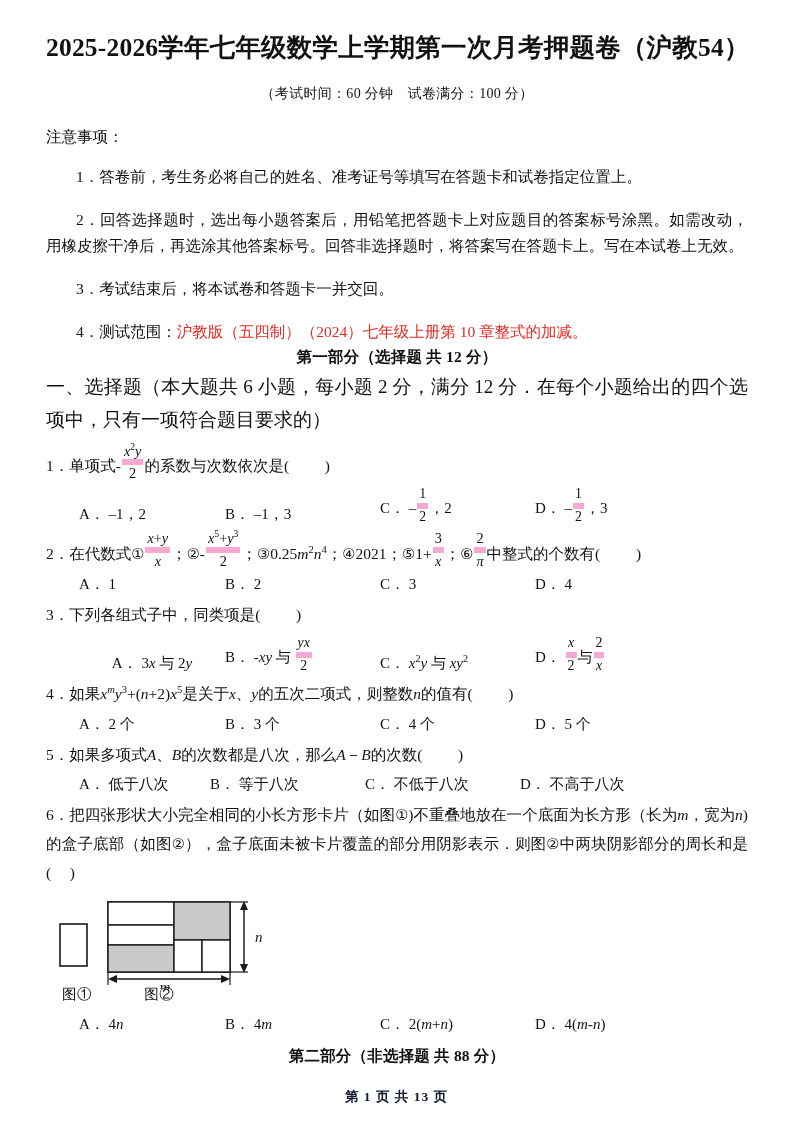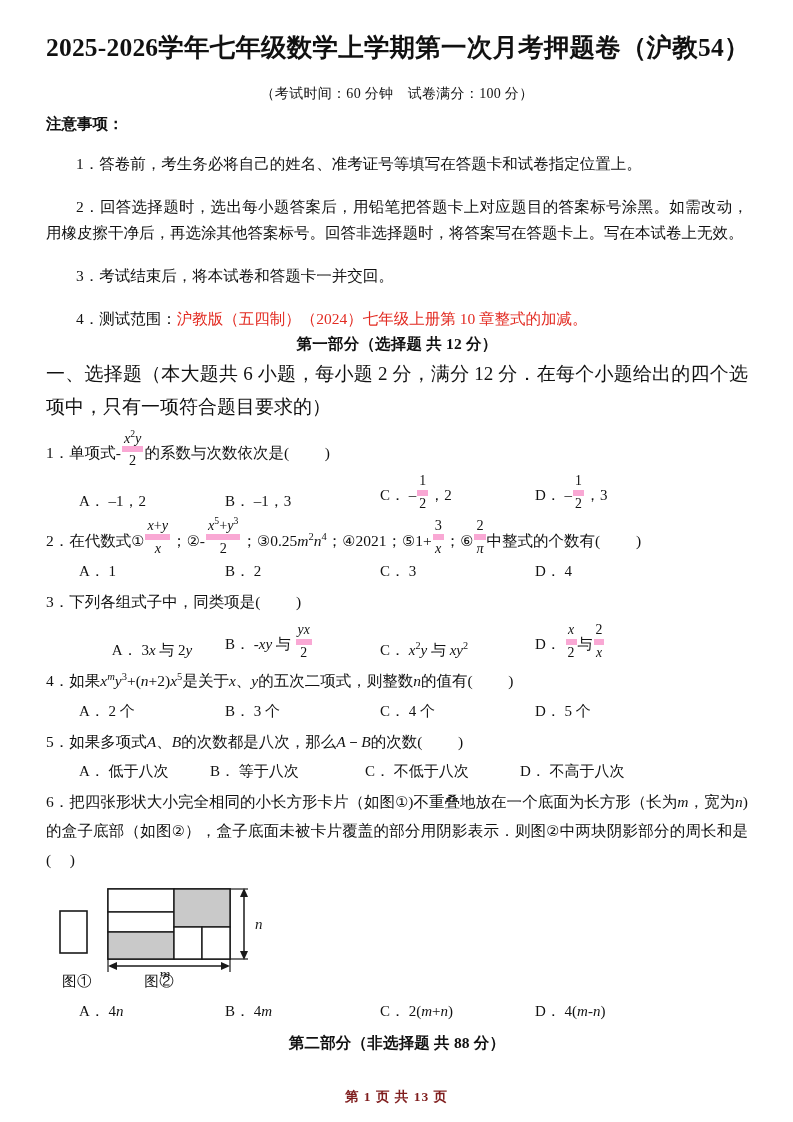--- a/index.html
+++ b/index.html
@@ -40,23 +40,23 @@
   }
   .doc-subtitle {
     margin-top: 21px;
     font-size: 14px;
     text-align: center;
     letter-spacing: 0.3px;
   }
 
   
   .notice-head {
-    margin-top: 11px;
+    margin-top: 24px;
     font-size: 15.5px;
-    font-weight: bold;
+    font-weight: normal;
   }
   .notice-item {
     font-size: 15.5px;
     line-height: 1.72;
     text-indent: 30px;
     margin-top: 16px;
     text-align: justify;
   }
   .red {
     color: #e22b22;
@@ -178,21 +178,21 @@
   .cap-gap { width: 44px; }
 
   
   .page-footer {
     position: absolute;
     left: 0;
     right: 0;
     bottom: 16px;
     text-align: center;
     font-size: 13.5px;
-    color: #7f1d1d;
+    color: #0f172a;
     font-weight: bold;
     letter-spacing: 1px;
   }
 </style>
 </head>
 <body>
 
 <div class="page">
   <div class="inner">
 

